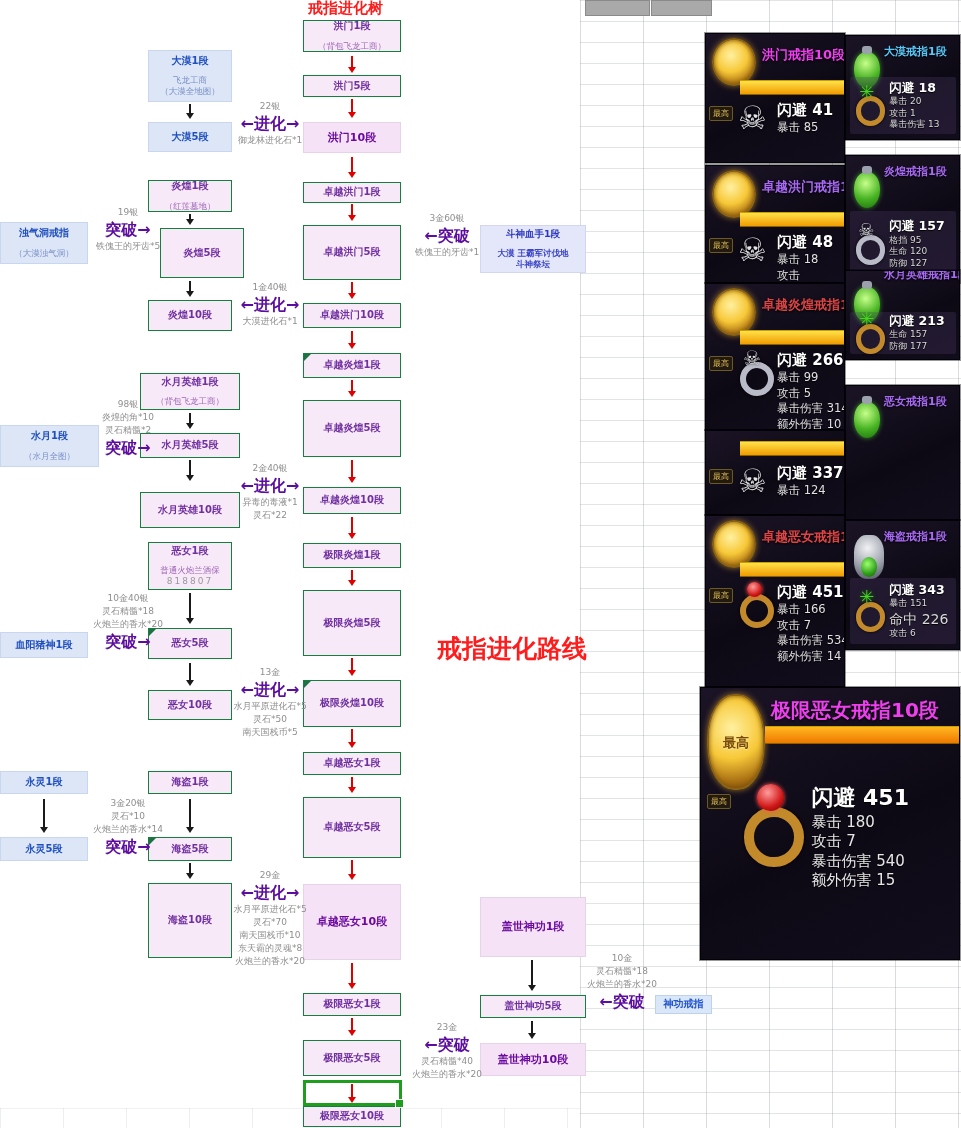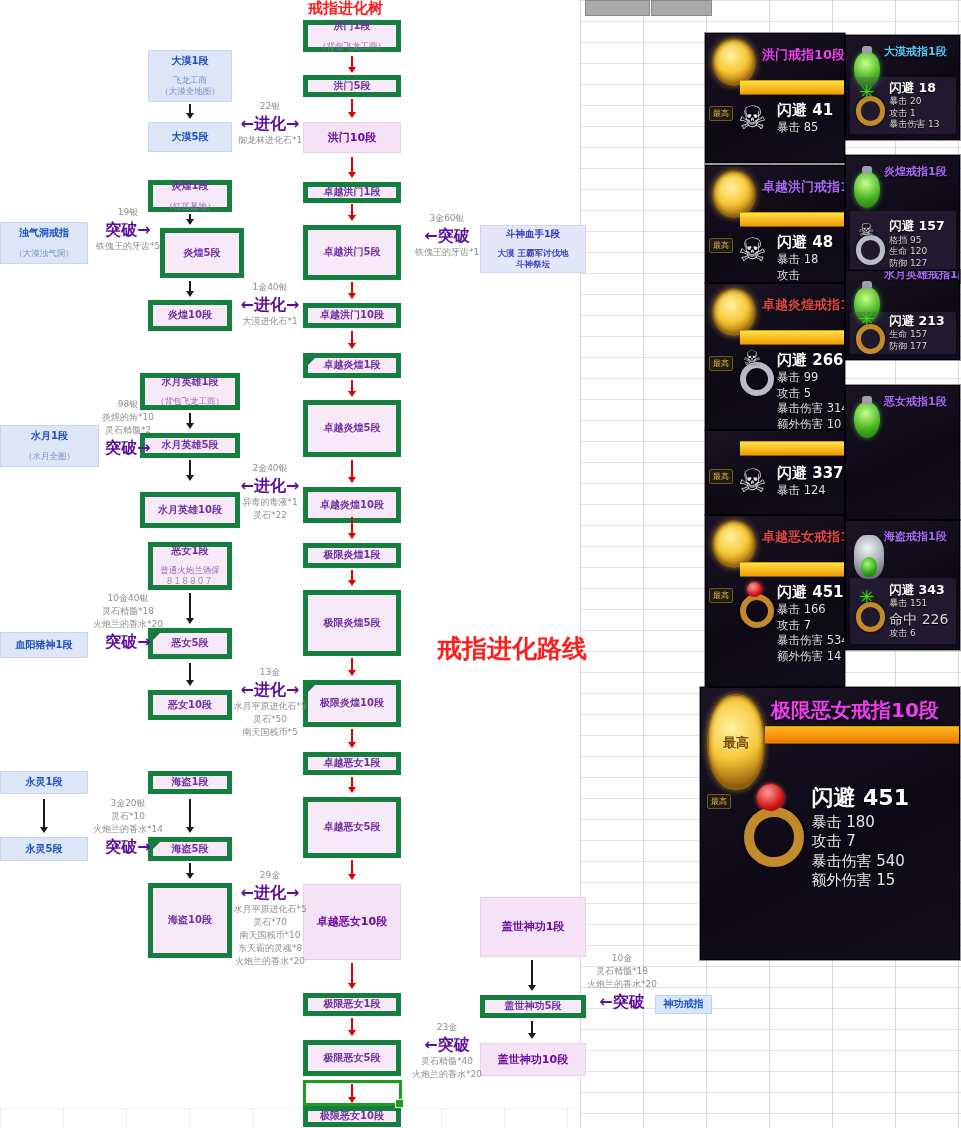--- a/index.html
+++ b/index.html
@@ -7,21 +7,21 @@
           font-family:"DejaVu Sans","Liberation Sans",sans-serif;}
   .gridlayer{position:absolute;z-index:0;
     background-image:
       repeating-linear-gradient(to right, rgba(120,130,140,.28) 0 1px, transparent 1px 63px),
       repeating-linear-gradient(to bottom, rgba(120,130,140,.22) 0 1px, transparent 1px 21px);}
   .graycell{position:absolute;height:14px;background:#a9a9a9;border:1px solid #8a8a8a;z-index:1;}
   .bigtitle{position:absolute;color:#ff1c1c;font-weight:bold;z-index:2;white-space:nowrap;}
   
   .node{position:absolute;z-index:2;box-sizing:border-box;display:flex;flex-direction:column;
         align-items:center;justify-content:center;text-align:center;line-height:1.25;}
-  .node.p {background:#f8e9f8;border:5px solid #15803d;color:#7030a0;font-size:10px;font-weight:bold;}
+  .node.p {background:#f8e9f8;border:1px solid #15803d;color:#7030a0;font-size:10px;font-weight:bold;}
   .node.pb{background:#f6e2f6;border:1px solid #e8d2ea;color:#6a0aa0;font-size:11px;font-weight:bold;}
   .node.b {background:#dce6f6;border:1px solid #c9d6ef;color:#1f4fbf;font-size:10px;font-weight:bold;}
   .node.lv{background:#e4e6f9;border:1px solid #d2d6f0;color:#2a35c0;font-size:9.5px;font-weight:bold;}
   .node.cb{background:#d9e7f9;border:1px solid #bcd2ef;color:#2255cc;font-size:10px;font-weight:bold;}
   .node .sub{font-weight:normal;font-size:8.5px;color:#a06ab8;white-space:pre-line;line-height:1.3;margin-top:8px;}
   .node.b .sub{color:#7b8fc9;}
   .node.lv .sub{color:#3a45c5;font-weight:bold;white-space:pre-line;}
   .node .code{font-weight:normal;font-size:9px;color:#9a9a9a;letter-spacing:2px;}
   .corner:before{content:"";position:absolute;left:0;top:0;border-top:7px solid #1e7145;
                  border-right:7px solid transparent;}
@@ -102,21 +102,21 @@
       </div>
       <div class="node p" style="left: 303px; top: 303px; width: 98px; height: 25px;">
         <div class="lab">卓越洪门10段</div>
       </div>
       <div class="node p corner" style="left: 303px; top: 353px; width: 98px; height: 25px;">
         <div class="lab">卓越炎煌1段</div>
       </div>
       <div class="node p" style="left: 303px; top: 400px; width: 98px; height: 57px;">
         <div class="lab">卓越炎煌5段</div>
       </div>
-      <div class="node p" style="left: 303px; top: 487px; width: 98px; height: 36px;">
+      <div class="node p" style="left: 303px; top: 487px; width: 98px; height: 27px;">
         <div class="lab">卓越炎煌10段</div>
       </div>
       <div class="node p" style="left: 303px; top: 543px; width: 98px; height: 25px;">
         <div class="lab">极限炎煌1段</div>
       </div>
       <div class="node p" style="left: 303px; top: 590px; width: 98px; height: 66px;">
         <div class="lab">极限炎煌5段</div>
       </div>
       <div class="node p corner" style="left: 303px; top: 680px; width: 98px; height: 47px;">
         <div class="lab">极限炎煌10段</div>

